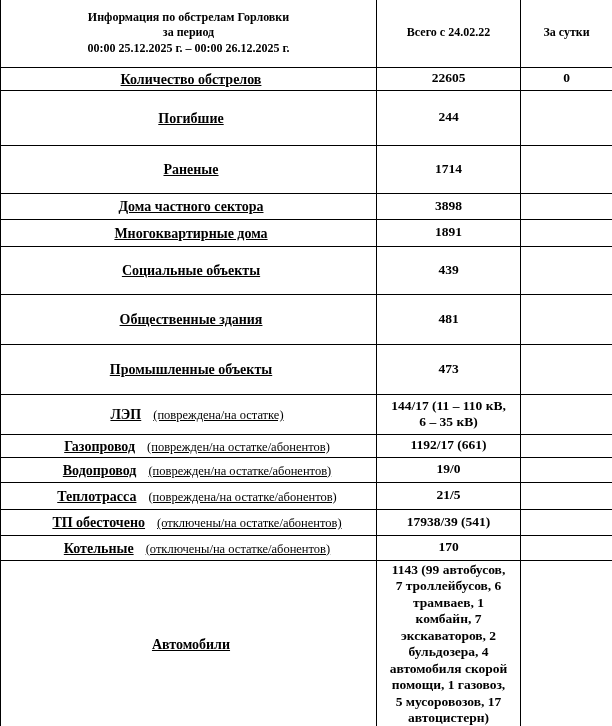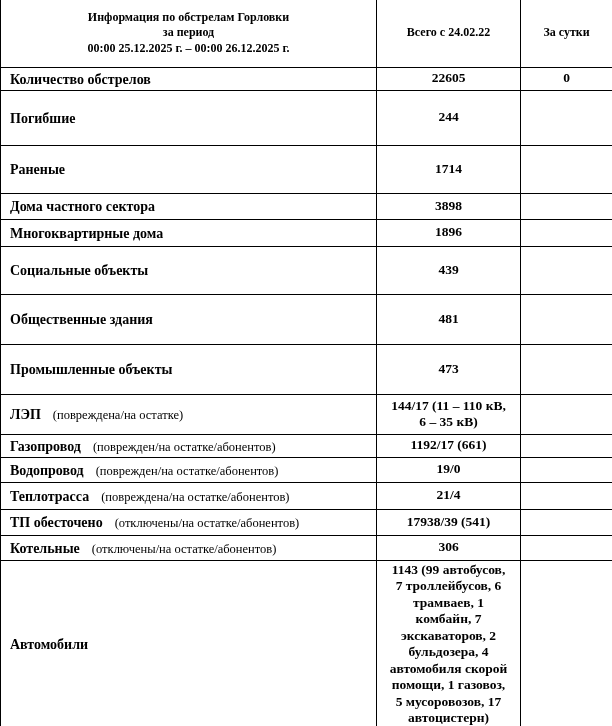--- a/index.html
+++ b/index.html
@@ -32,22 +32,23 @@
   th {
     font-weight: bold;
     font-size: 12px;
     text-align: center;
     padding: 2px 4px;
     line-height: 1.32;
   }
   .head-title div { text-align: center; }
 
   td.lbl {
-    text-align: left;
-    padding: 2px 4px 2px 9px;
+    text-align: center;
+    padding: 2px 4px 2px 21px;
+    text-decoration: underline;
   }
   td.lbl .b {
     font-weight: bold;
     font-size: 14px;
   }
   td.lbl .n {
     font-weight: normal;
     font-size: 12.5px;
     margin-left: 12px;
   }
@@ -112,21 +113,21 @@
       <td class="val">1714</td>
       <td class="val"></td>
     </tr>
     <tr class="r4">
       <td class="lbl"><span class="b">Дома частного сектора</span><span class="n"></span></td>
       <td class="val">3898</td>
       <td class="val"></td>
     </tr>
     <tr class="r5">
       <td class="lbl"><span class="b">Многоквартирные дома</span><span class="n"></span></td>
-      <td class="val">1896</td>
+      <td class="val">1891</td>
       <td class="val"></td>
     </tr>
     <tr class="r6">
       <td class="lbl"><span class="b">Социальные объекты</span><span class="n"></span></td>
       <td class="val">439</td>
       <td class="val"></td>
     </tr>
     <tr class="r7">
       <td class="lbl"><span class="b">Общественные здания</span><span class="n"></span></td>
       <td class="val">481</td>
@@ -147,31 +148,31 @@
       <td class="val">1192/17 (661)</td>
       <td class="val"></td>
     </tr>
     <tr class="r11">
       <td class="lbl"><span class="b">Водопровод</span><span class="n">(поврежден/на остатке/абонентов)</span></td>
       <td class="val">19/0</td>
       <td class="val"></td>
     </tr>
     <tr class="r12">
       <td class="lbl"><span class="b">Теплотрасса</span><span class="n">(повреждена/на остатке/абонентов)</span></td>
-      <td class="val">21/4</td>
+      <td class="val">21/5</td>
       <td class="val"></td>
     </tr>
     <tr class="r13">
       <td class="lbl"><span class="b">ТП обесточено</span><span class="n">(отключены/на остатке/абонентов)</span></td>
       <td class="val">17938/39 (541)</td>
       <td class="val"></td>
     </tr>
     <tr class="r14">
       <td class="lbl"><span class="b">Котельные</span><span class="n">(отключены/на остатке/абонентов)</span></td>
-      <td class="val">306</td>
+      <td class="val">170</td>
       <td class="val"></td>
     </tr>
     <tr class="r15">
       <td class="lbl"><span class="b">Автомобили</span><span class="n"></span></td>
       <td class="val">1143 (99 автобусов, 7 троллейбусов, 6 трамваев, 1 комбайн, 7 экскаваторов, 2 бульдозера, 4 автомобиля скорой помощи, 1 газовоз, 5 мусоровозов, 17 автоцистерн)</td>
       <td class="val"></td>
     </tr>
   </tbody>
 </table>
 

